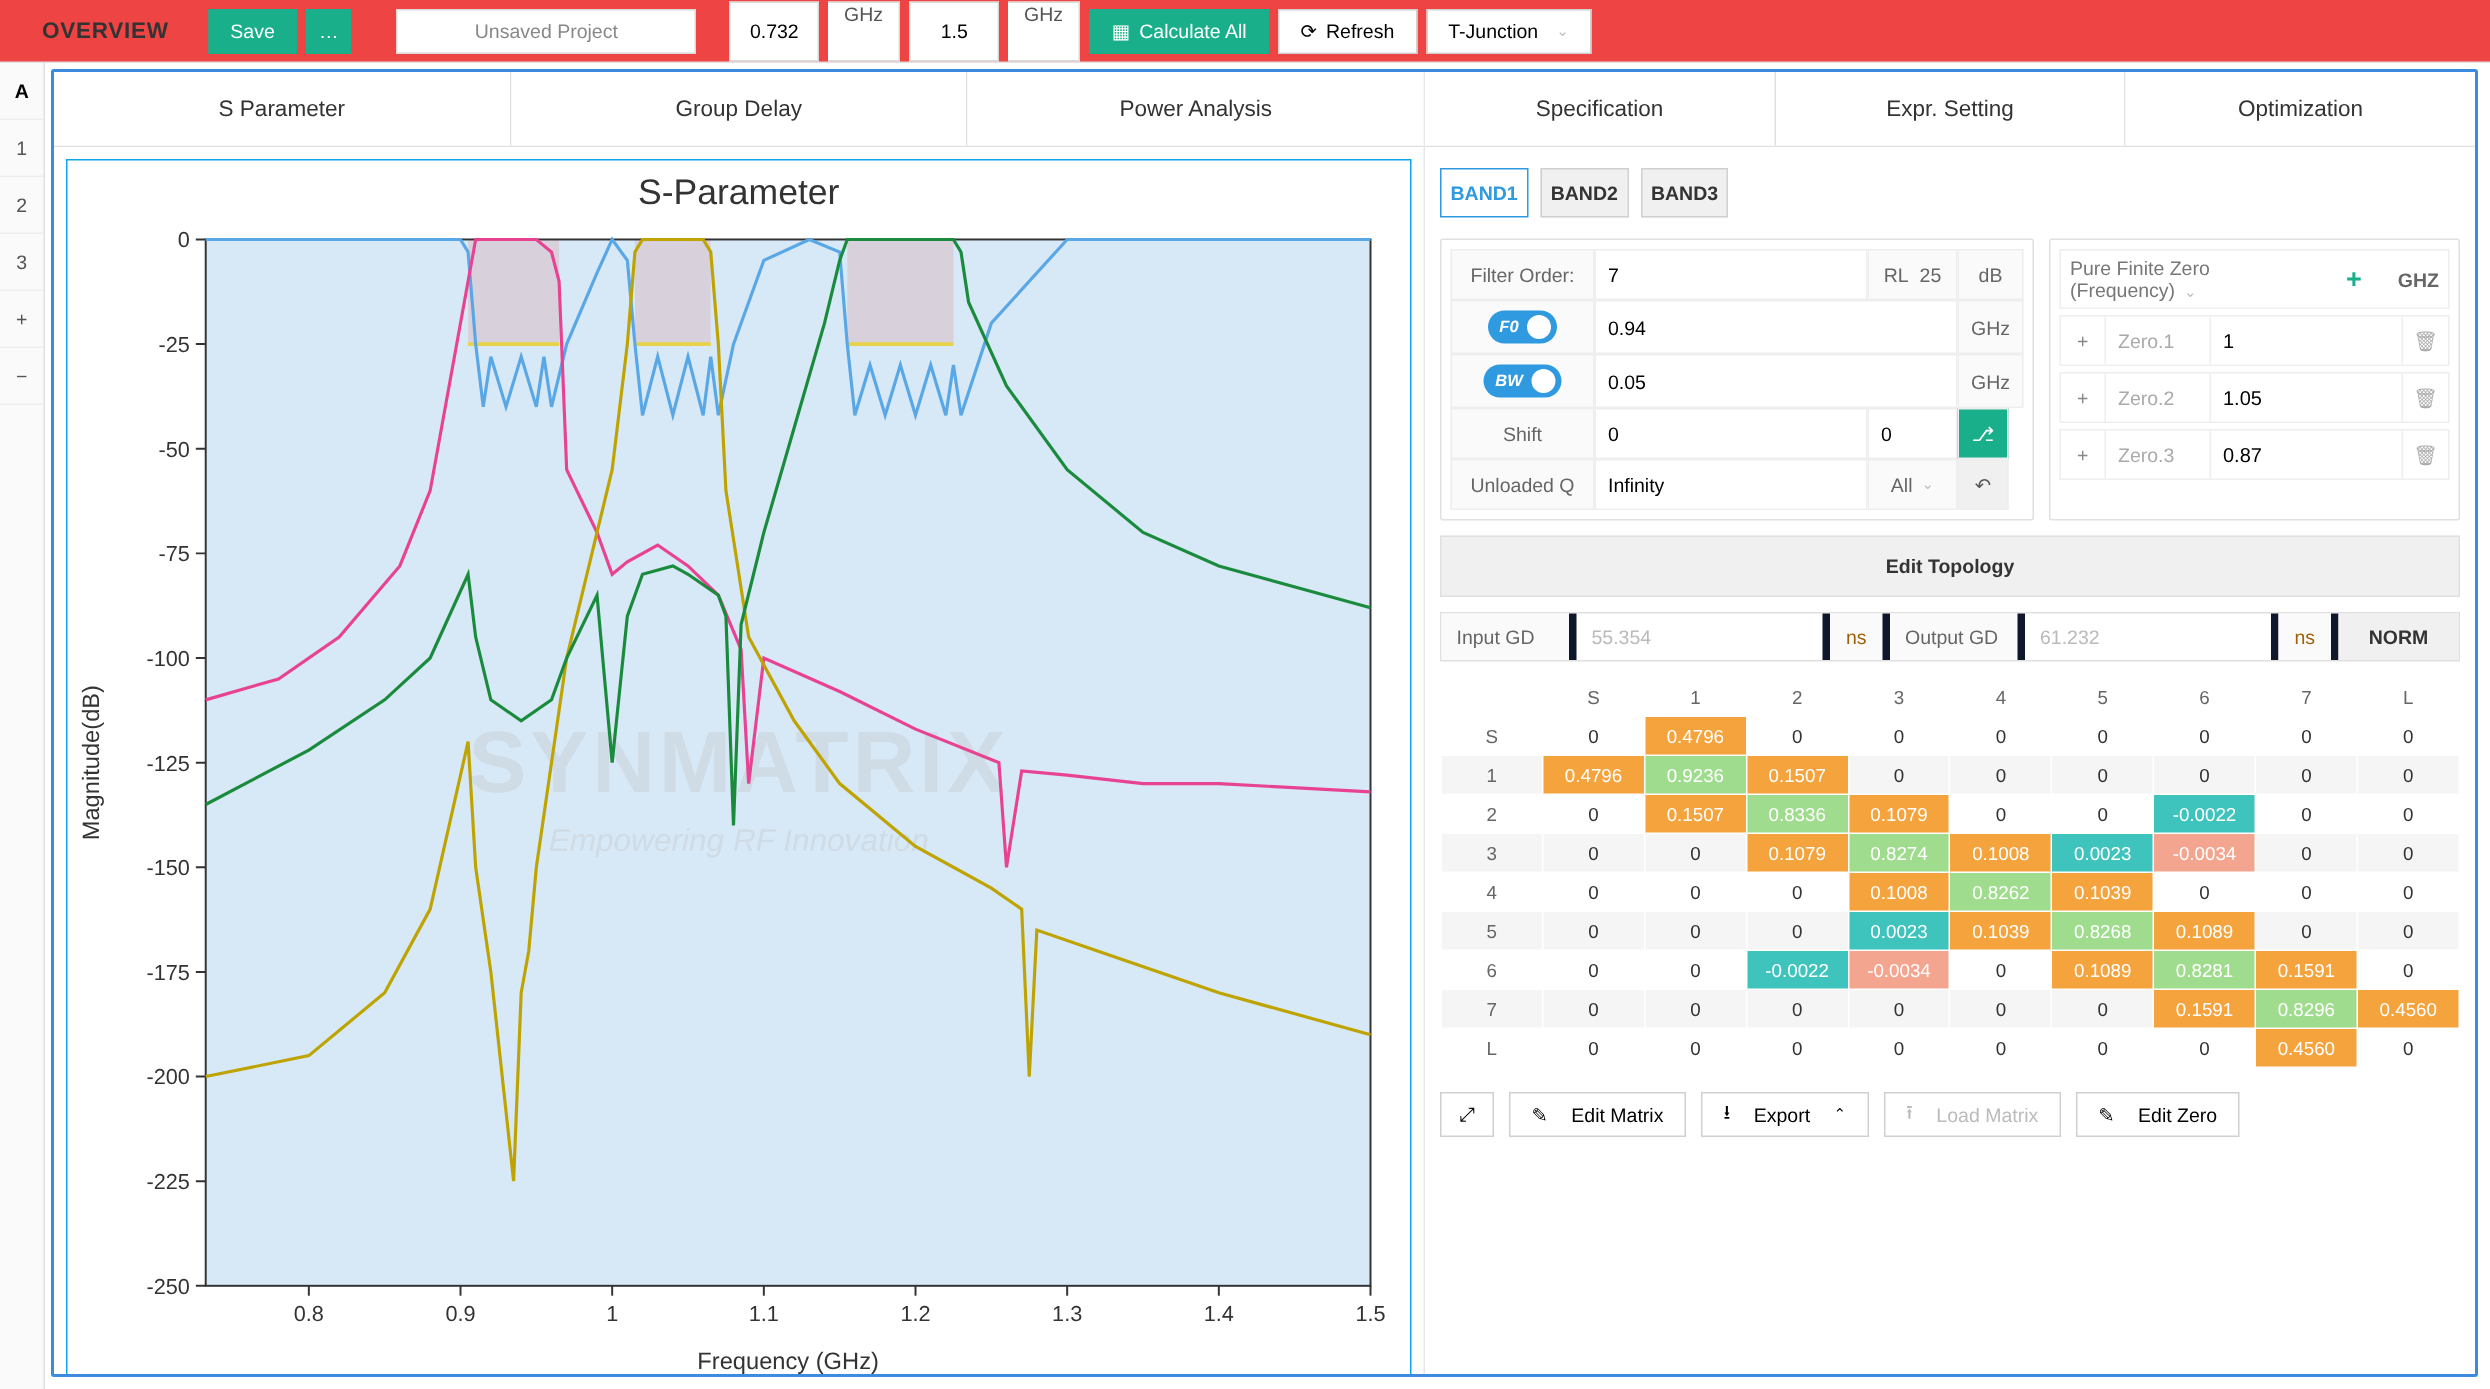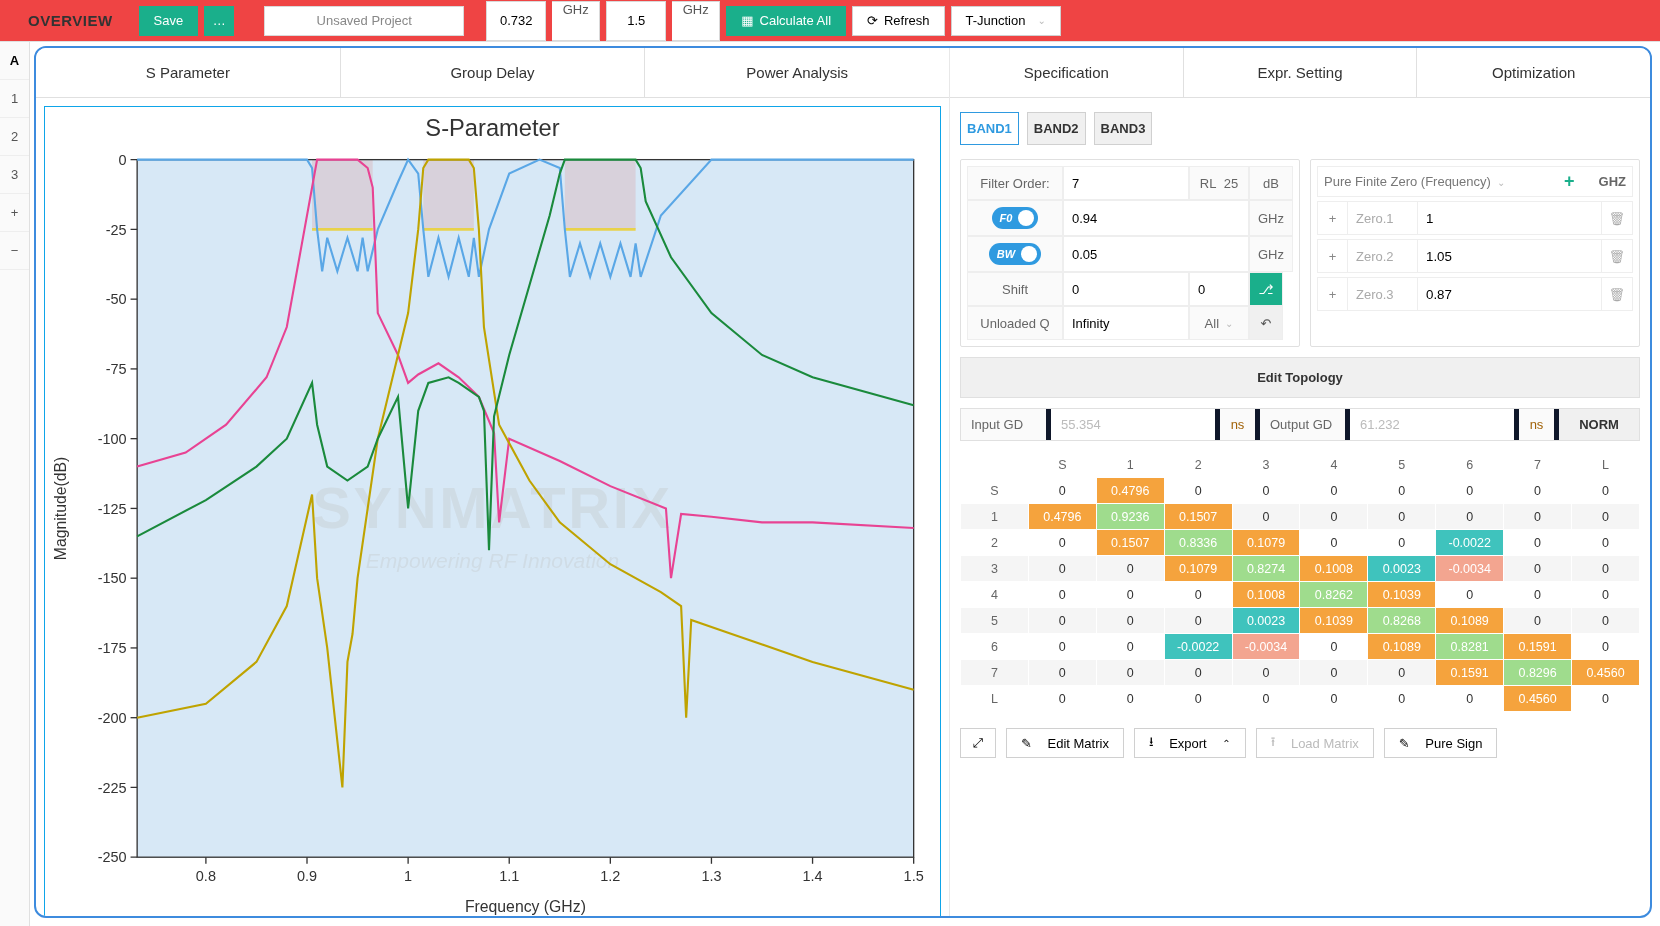--- a/index.html
+++ b/index.html
@@ -15,21 +15,21 @@
 .freq-box { width: 60px; text-align: center; }
 .unit-box { width: 48px; text-align: center; color: #555; border-left: none; }
 .select-box { position: relative; }
 .chev { margin-left: 6px; color: #bbb; font-size: 10px; }
 
 .main-wrap { display: flex; height: calc(926px - 42px); }
 .left-rail { width: 30px; background: #fafafa; border-right: 1px solid #e0e0e0; display: flex; flex-direction: column; }
 .rail-item { height: 38px; display: flex; align-items: center; justify-content: center; border-bottom: 1px solid #eee; cursor: pointer; font-weight: 500; color: #555; }
 .rail-item.active { font-weight: 700; color: #000; }
 
-.content { flex: 1; display: flex; border: 2px solid #3d8bde; margin: 4px 8px 8px 4px; border-radius: 12px; overflow: hidden; }
+.content { flex: 1; display: flex; border: 2px solid #3d8bde; margin: 4px 8px 8px 4px; border-radius: 2px; overflow: hidden; }
 .col-left { flex: 1; display: flex; flex-direction: column; border-right: 1px solid #e8e8e8; padding-bottom: 8px; }
 .col-right { width: 700px; display: flex; flex-direction: column; padding: 8px 10px; gap: 10px; }
 
 .tab-row { display: flex; border-bottom: 1px solid #e0e0e0; }
 .tab { flex: 1; padding: 16px 0; text-align: center; font-size: 15px; font-weight: 500; border-right: 1px solid #e0e0e0; cursor: pointer; background: #fff; }
 .tab:last-child { border-right: none; }
 
 .chart-area { margin: 8px; border: 1px solid #0ea5e9; }
 #sparam-svg { display: block; width: 100%; }
 
@@ -204,21 +204,21 @@
         </div>
 
       <div class="band-tabs" id="band-tabs">
           <div class="band-tab active">BAND1</div>
           <div class="band-tab">BAND2</div>
           <div class="band-tab">BAND3</div>
         </div>
 
       <div class="panel-row">
 
-        <div class="panel" style="width:340px">
+        <div class="panel" style="width:396px">
           <div class="form-grid">
             <div class="lab">Filter Order:</div>
             <div>
                 <input value="7" style="">
               </div>
             <div class="lab" style="grid-column:3"><span>RL</span>&nbsp;&nbsp;<span>25</span></div>
             <div class="unit">dB</div>
 
             <div class="lab">
                 <span class="pill">
@@ -445,17 +445,17 @@
           </table>
       </div>
 
       <div class="action-row">
         <button class="btn expand-btn">
             <span>⤢</span>
           </button>
         <button class="btn"><span>✎</span>&nbsp;<span>Edit Matrix</span></button>
         <button class="btn"><span>⭳</span>&nbsp;<span>Export</span>&nbsp;<span style="font-size:10px">⌃</span></button>
         <button class="btn disabled"><span>⭱</span>&nbsp;<span>Load Matrix</span></button>
-        <button class="btn"><span>✎</span>&nbsp;<span>Pure Sign</span></button>
+        <button class="btn"><span>✎</span>&nbsp;<span>Edit Zero</span></button>
       </div>
     </div>
   </div>
 </div>
 
 </body></html>

